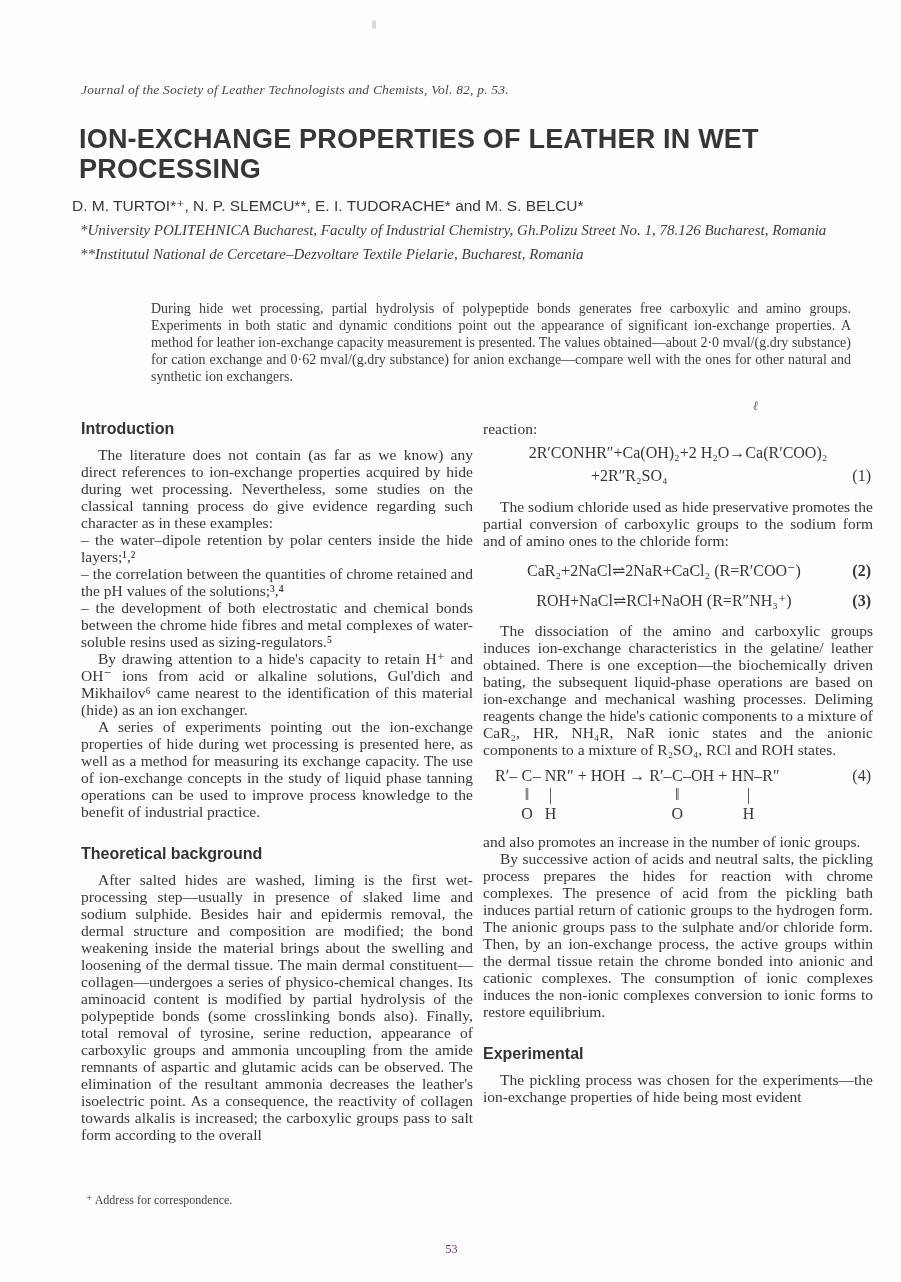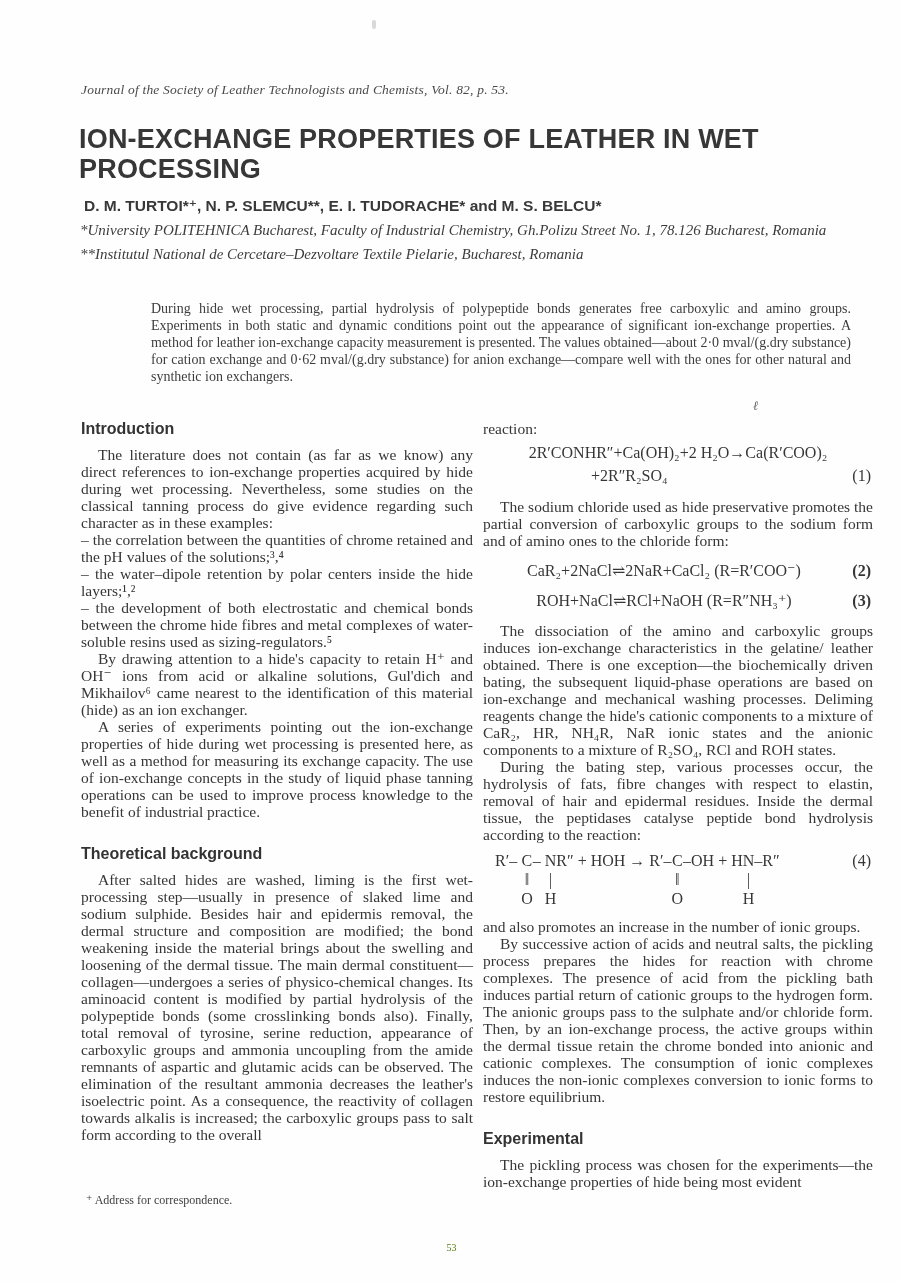--- a/index.html
+++ b/index.html
@@ -13,22 +13,22 @@
   .scan-dot { position:absolute; left:356px; top:20px; width:4px; height:9px;
     background:#d9d9d9; border-radius:2px; }
 
   .journal-line { position:absolute; left:65px; top:82px; font-size:13.5px;
     font-style:italic; color:#4a4a4a; letter-spacing:0.2px; }
 
   .title { position:absolute; left:63px; top:124px; width:700px; margin:0;
     font-family:"Liberation Sans","DejaVu Sans",sans-serif; font-weight:bold;
     font-size:27px; line-height:30px; color:#373737; letter-spacing:0.2px; }
 
-  .authors { position:absolute; left:68px; top:197px;
-    font-family:"Liberation Sans","DejaVu Sans",sans-serif; font-weight:bold;
+  .authors { position:absolute; left:56px; top:197px;
+    font-family:"Liberation Sans","DejaVu Sans",sans-serif; font-weight:normal;
     font-size:15.5px; color:#383838; }
 
   .affiliations { position:absolute; left:64px; top:219px; width:800px;
     font-style:italic; font-size:15px; line-height:23.5px; color:#3c3c3c; }
 
   .summary { position:absolute; left:135px; top:301px; width:700px;
     font-size:14px; line-height:16.9px; color:#3d3d3d; }
   .summary-label { margin-bottom:1px; }
   .summary-text { text-align:justify; }
 
@@ -63,21 +63,21 @@
   .stk { display:inline-flex; flex-direction:column; align-items:center;
     vertical-align:top; }
   .sr { display:block; height:19px; line-height:19px; white-space:pre;
     text-align:center; }
   .eqnum4 { position:absolute; right:2px; top:0; line-height:19px; }
 
   .footnote { position:absolute; left:70px; top:1193px; font-size:12px;
     color:#3e3e3e; }
 
   .pageno { position:absolute; left:0; right:14px; top:1242px;
-    text-align:center; font-size:10px; color:#4d7c0f; }
+    text-align:center; font-size:12px; color:#701a75; }
 </style>
 </head>
 <body>
 
 <div class="page">
 
   <div class="scan-dot"></div>
 
   <div class="journal-line">Journal of the Society of Leather Technologists and Chemists, Vol. 82, p. 53.</div>
 
@@ -92,22 +92,22 @@
 
   <div class="summary">
     <div class="summary-text">During hide wet processing, partial hydrolysis of polypeptide bonds generates free carboxylic and amino groups. Experiments in both static and dynamic conditions point out the appearance of significant ion-exchange properties. A method for leather ion-exchange capacity measurement is presented. The values obtained—about 2·0 mval/(g.dry substance) for cation exchange and 0·62 mval/(g.dry substance) for anion exchange—compare well with the ones for other natural and synthetic ion exchangers.</div>
   </div>
 
   <div class="stray">ℓ</div>
 
   <div class="col col-left">
     <h2>Introduction</h2>
     <p class="indent">The literature does not contain (as far as we know) any direct references to ion-exchange properties acquired by hide during wet processing. Nevertheless, some studies on the classical tanning process do give evidence regarding such character as in these examples:</p>
+    <p class="flush">– the water–dipole retention by polar centers inside the hide layers;¹,²</p>
     <p class="flush">– the correlation between the quantities of chrome retained and the pH values of the solutions;³,⁴</p>
-    <p class="flush">– the water–dipole retention by polar centers inside the hide layers;¹,²</p>
     <p class="flush">– the development of both electrostatic and chemical bonds between the chrome hide fibres and metal complexes of water-soluble resins used as sizing-regulators.⁵</p>
     <p class="indent">By drawing attention to a hide's capacity to retain H⁺ and OH⁻ ions from acid or alkaline solutions, Gul'dich and Mikhailov⁶ came nearest to the identification of this material (hide) as an ion exchanger.</p>
     <p class="indent">A series of experiments pointing out the ion-exchange properties of hide during wet processing is presented here, as well as a method for measuring its exchange capacity. The use of ion-exchange concepts in the study of liquid phase tanning operations can be used to improve process knowledge to the benefit of industrial practice.</p>
 
     <h2 class="mt">Theoretical background</h2>
     <p class="indent">After salted hides are washed, liming is the first wet-processing step—usually in presence of slaked lime and sodium sulphide. Besides hair and epidermis removal, the dermal structure and composition are modified; the bond weakening inside the material brings about the swelling and loosening of the dermal tissue. The main dermal constituent—collagen—undergoes a series of physico-chemical changes. Its aminoacid content is modified by partial hydrolysis of the polypeptide bonds (some crosslinking bonds also). Finally, total removal of tyrosine, serine reduction, appearance of carboxylic groups and ammonia uncoupling from the amide remnants of aspartic and glutamic acids can be observed. The elimination of the resultant ammonia decreases the leather's isoelectric point. As a consequence, the reactivity of collagen towards alkalis is increased; the carboxylic groups pass to salt form according to the overall</p>
   </div>
 
   <div class="col col-right">
     <p class="flush">reaction:</p>
@@ -125,21 +125,20 @@
     <div class="eqrow">
       <span>CaR₂+2NaCl⇌2NaR+CaCl₂ (R=R′COO⁻)</span>
       <span class="eqnum bold">(2)</span>
     </div>
     <div class="eqrow last">
       <span>ROH+NaCl⇌RCl+NaOH (R=R″NH₃⁺)</span>
       <span class="eqnum bold">(3)</span>
     </div>
 
     <p class="indent">The dissociation of the amino and carboxylic groups induces ion-exchange characteristics in the gelatine/ leather obtained. There is one exception—the biochemically driven bating, the subsequent liquid-phase operations are based on ion-exchange and mechanical washing processes. Deliming reagents change the hide's cationic components to a mixture of CaR₂, HR, NH₄R, NaR ionic states and the anionic components to a mixture of R₂SO₄, RCl and ROH states.</p>
-    <p class="indent">During the bating step, various processes occur, the hydrolysis of fats, fibre changes with respect to elastin, removal of hair and epidermal residues. Inside the dermal tissue, the peptidases catalyse peptide bond hydrolysis according to the reaction:</p>
 
     <div class="eq4">
       <span class="stk">
           <span class="sr">R′– </span>
           <span class="sr"> </span>
           <span class="sr"> </span>
         </span><span class="stk">
           <span class="sr">C</span>
           <span class="sr">‖</span>
           <span class="sr">O</span>

